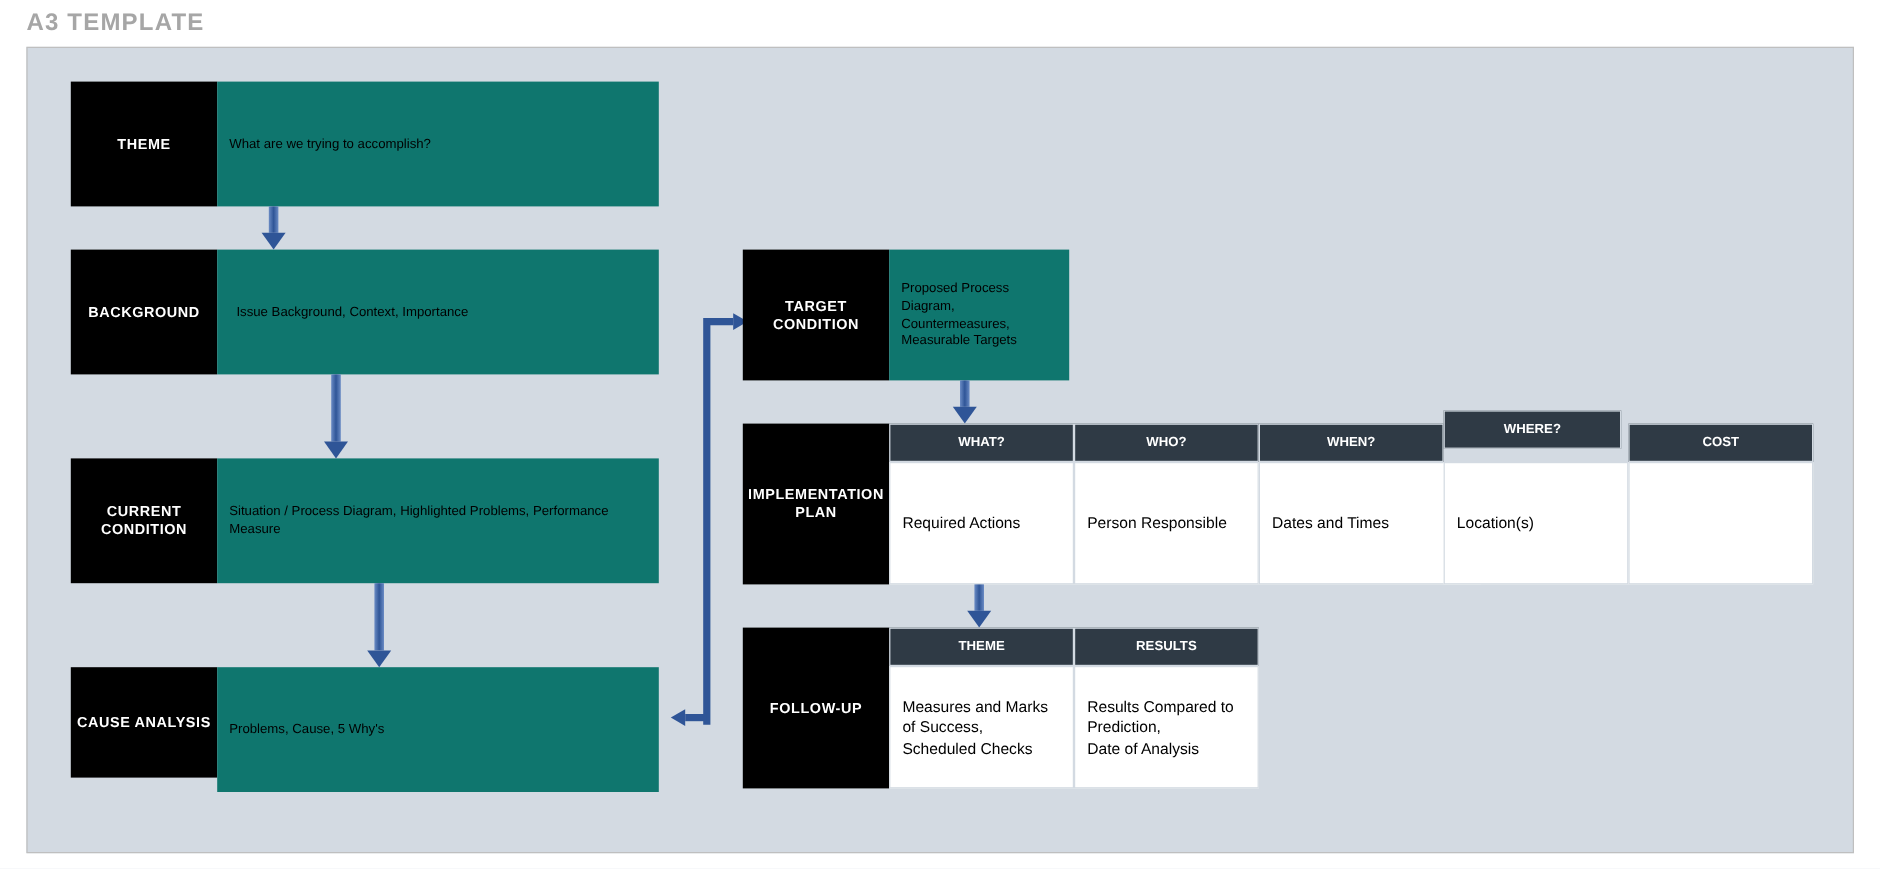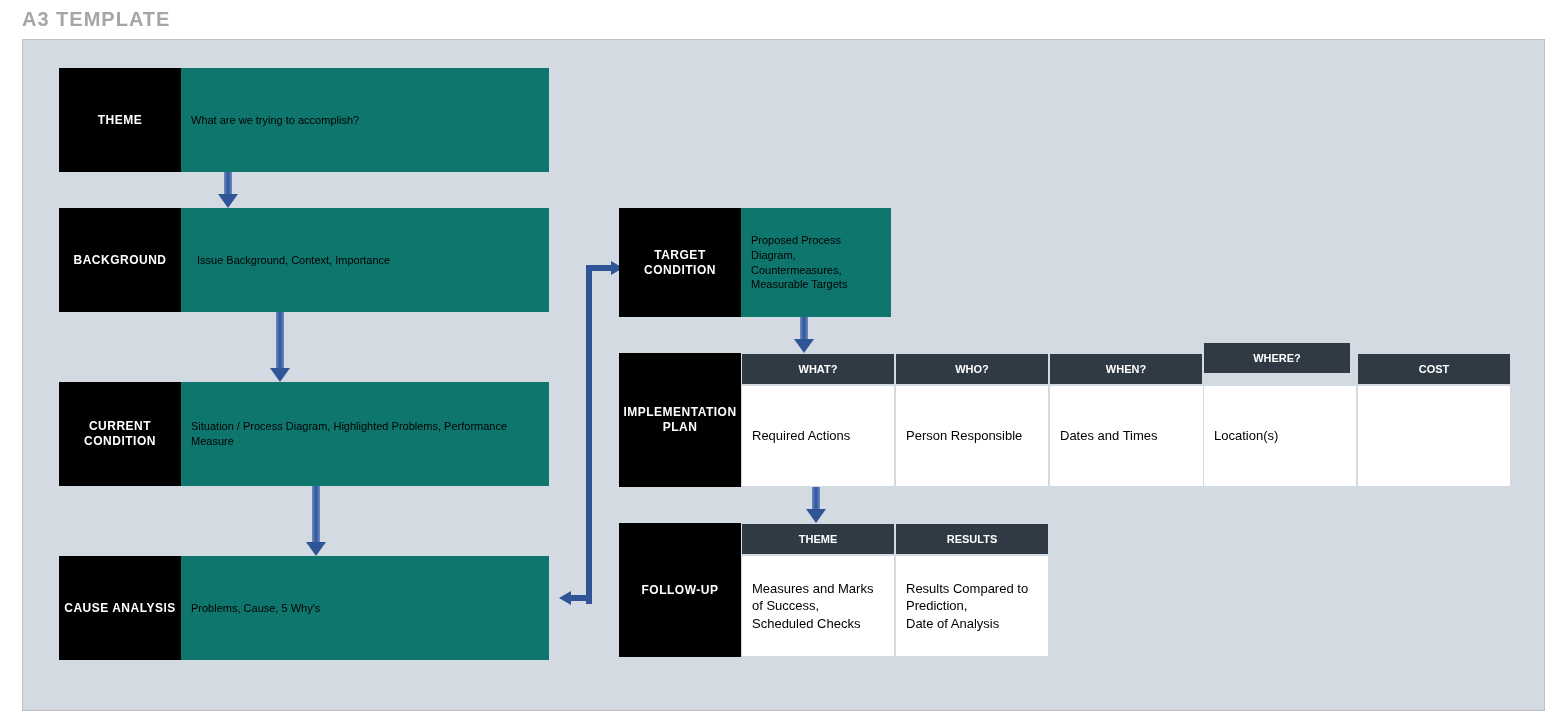--- a/index.html
+++ b/index.html
@@ -123,21 +123,21 @@
   </div>
 
   <div class="label-cell" style="left:36px; top:342px; width:122px; height:104px;">CURRENT CONDITION</div>
   <div class="content-cell" style="left:158px; top:342px; width:368px; height:104px;">Situation / Process Diagram, Highlighted Problems, Performance Measure</div>
 
   <div class="v-arrow" style="left:285px; top:446px; height:70px;">
     <div class="shaft" style="height:56px;"></div>
       <div class="head" style="top:56px;"></div>
   </div>
 
-  <div class="label-cell" style="left:36px; top:516px; width:122px; height:104px;">CAUSE ANALYSIS</div>
+  <div class="label-cell" style="left:36px; top:516px; width:122px; height:92px;">CAUSE ANALYSIS</div>
   <div class="content-cell" style="left:158px; top:516px; width:368px; height:104px;">Problems, Cause, 5 Why's</div>
 
   <svg class="elbow-svg" style="left:526px; top:214px; width:74px; height:360px;">
 
     <path d="M 40 350 L 40 14 L 62 14" fill="none" stroke="#2f5597" stroke-width="6"></path>
     <polygon points="62,7 74,14 62,21" fill="#2f5597"></polygon>
 
     <polygon points="10,344 22,337 22,351" fill="#2f5597"></polygon>
     <path d="M 40 344 L 22 344" fill="none" stroke="#2f5597" stroke-width="6"></path>
   </svg>

